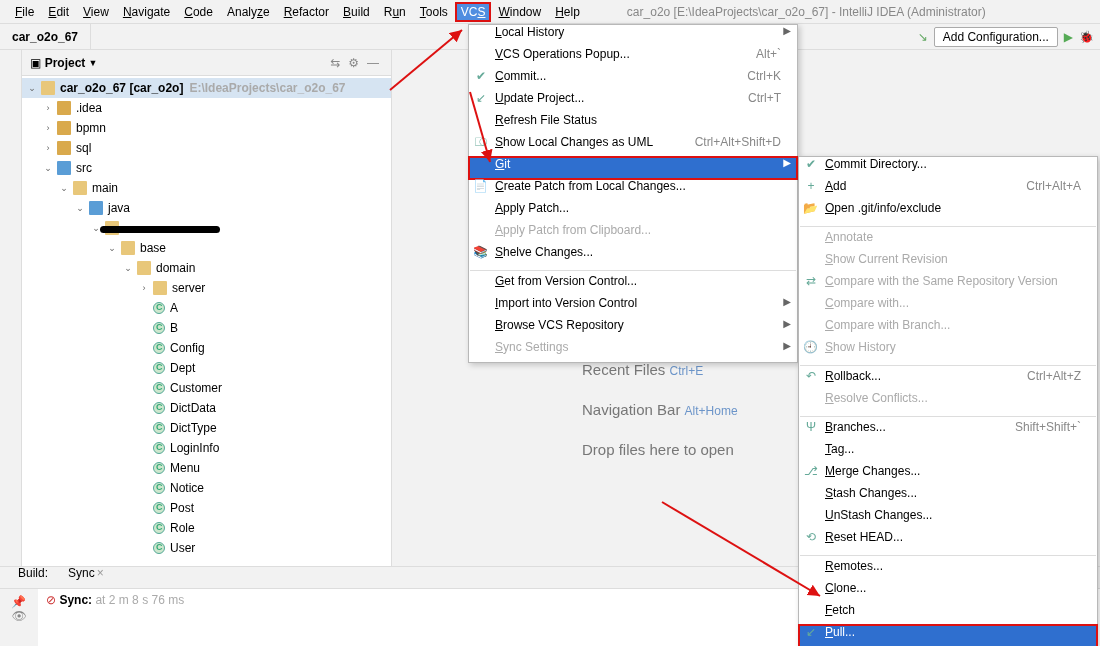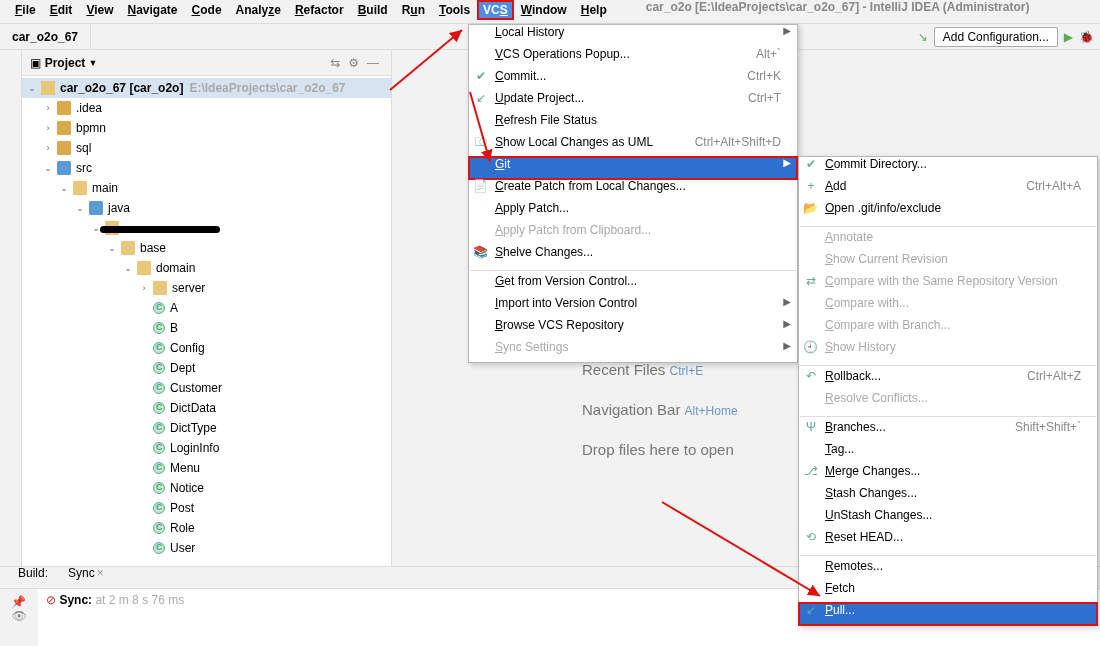--- a/index.html
+++ b/index.html
@@ -1,21 +1,21 @@
 <!DOCTYPE html>
 <html><head>
 <meta charset="utf-8">
 <style>
 * { margin: 0; padding: 0; box-sizing: border-box; font-family: "Segoe UI", Arial, sans-serif; font-size: 12px; }
 body { width: 1100px; height: 646px; background: #fff; position: relative; overflow: hidden; }
 
-.menubar { height: 24px; background: #f2f2f2; display: flex; align-items: flex-start; padding-left: 8px; border-bottom: 1px solid #ddd; font-weight: bold; }
+.menubar { height: 24px; background: #f2f2f2; display: flex; align-items: center; padding-left: 8px; border-bottom: 1px solid #ddd; }
 .menubar .mi { padding: 3px 7px; cursor: pointer; }
 .menubar .mi u { text-decoration: underline; }
-.menubar .title { margin-left: 32px; color: #888; }
+.menubar .title { margin-left: 40px; color: #888; }
 .menubar .vcs-hl { border: 2px solid #d11; padding: 1px 4px; background: #4f8de0; color: #fff; }
 
 .tabbar { height: 26px; background: #f2f2f2; display: flex; align-items: center; border-bottom: 1px solid #ddd; position: relative; }
 .tabbar .tab { padding: 0 12px; height: 100%; display: flex; align-items: center; border-right: 1px solid #ddd; }
 .tabbar .right { position: absolute; right: 6px; display: flex; align-items: center; gap: 6px; }
 .tabbar .cfgbtn { border: 1px solid #aaa; background: #fff; padding: 2px 8px; border-radius: 2px; }
 
 .body { display: flex; height: 516px; }
 .leftgut { width: 22px; background: #f2f2f2; border-right: 1px solid #ddd; writing-mode: vertical-rl; }
 .sidebar { width: 370px; background: #fff; border-right: 1px solid #ddd; display: flex; flex-direction: column; }
@@ -395,20 +395,23 @@
     </div>
     <div class="row">
       <span class="mic">⟲</span>
       <span><u>R</u>eset HEAD...</span>
     </div>
     <div class="sep"></div>
     <div class="row">
       <span><u>R</u>emotes...</span>
     </div>
     <div class="row">
+      <span><u>C</u>lone...</span>
+    </div>
+    <div class="row">
       <span><u>F</u>etch</span>
     </div>
     <div class="row sel hl">
       <span class="mic">↙</span>
       <span><u>P</u>ull...</span>
     </div>
   </div>
 
 <div class="arrow" style="left:390px; top:28px;">
 <svg width="90" height="70">

